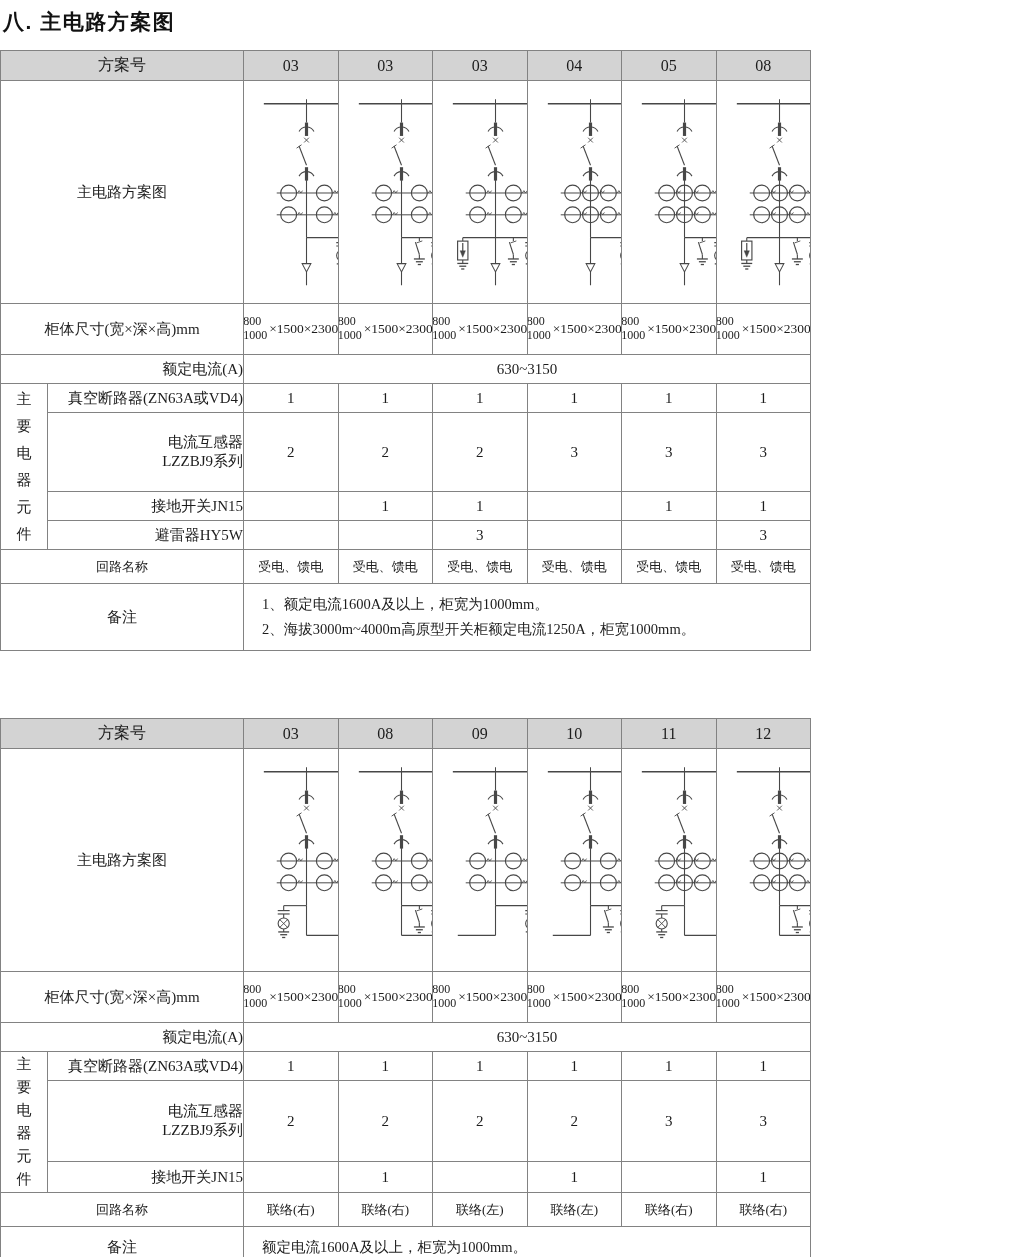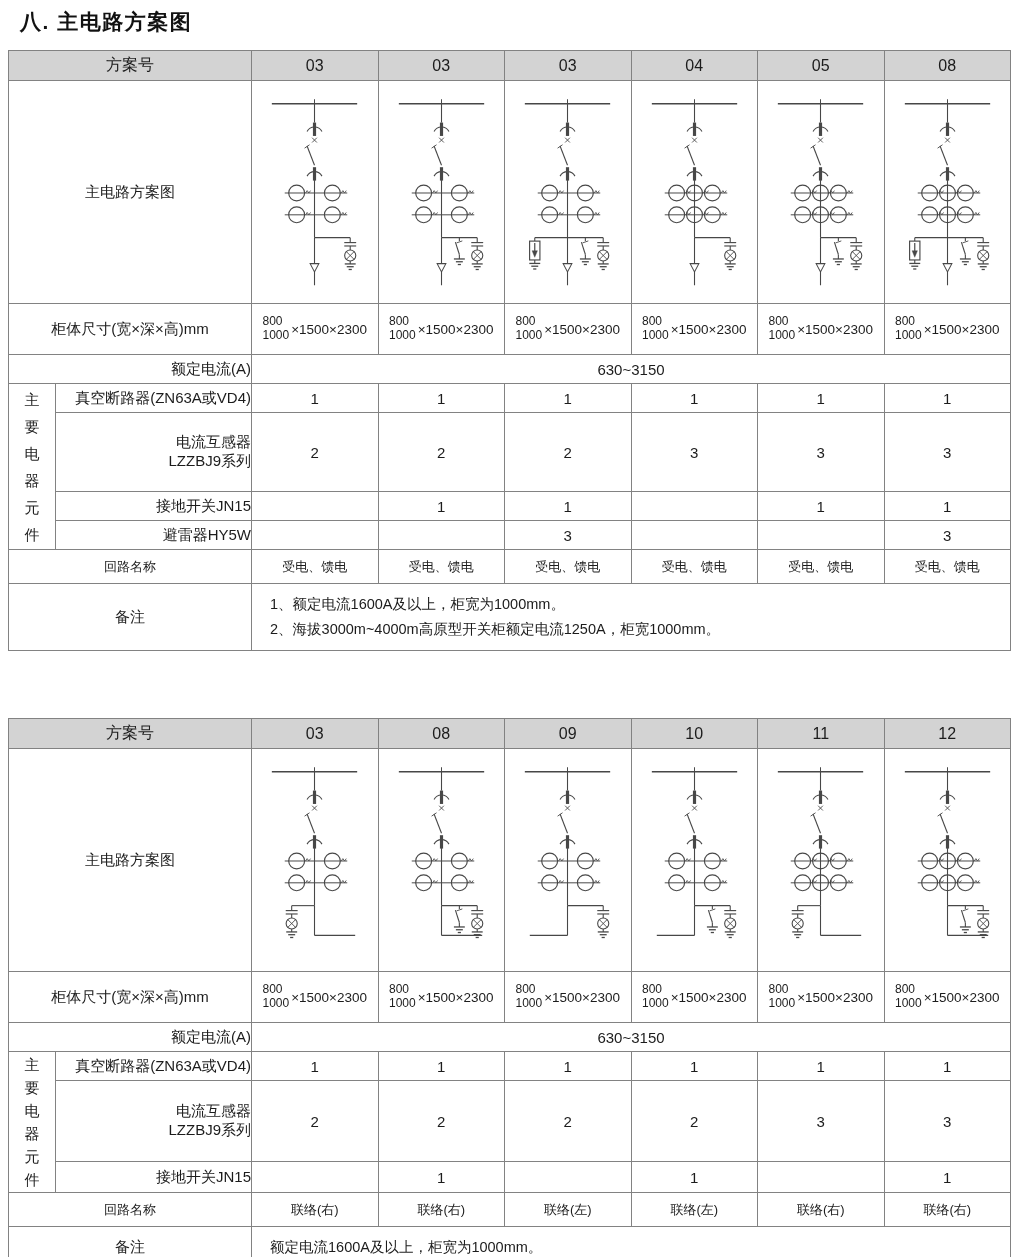--- a/index.html
+++ b/index.html
@@ -1,26 +1,26 @@
 <!DOCTYPE html>
 <html><head>
 <meta charset="utf-8">
 <style>
   html,body{margin:0;padding:0;}
   body{
     width:1015px;height:1257px;background:#ffffff;position:relative;
     font-family:"Liberation Sans","DejaVu Sans",sans-serif;color:#1c1c1c;
   }
   .page-title{
-    position:absolute;left:20px;top:8px;font-size:21px;font-weight:bold;
+    position:absolute;left:3px;top:8px;font-size:21px;font-weight:bold;
     letter-spacing:1.5px;color:#111;
   }
   table{
-    border-collapse:collapse;table-layout:fixed;width:1003px;
-    position:absolute;left:8px;background:#fff;
+    border-collapse:collapse;table-layout:fixed;width:811px;
+    position:absolute;left:0;background:#fff;font-family:Liberation Serif, serif;
   }
   #t1{top:50px;}
   #t2{top:718px;}
   td{
     border:1.5px solid #828282;text-align:center;vertical-align:middle;
     font-size:15px;padding:0;overflow:hidden;
   }
   tr.hdr td{background:#d3d3d3;height:29px;font-size:16px;}
   td.diagram-cell{height:222px;}
   tr.rh50 td{height:50px;}

